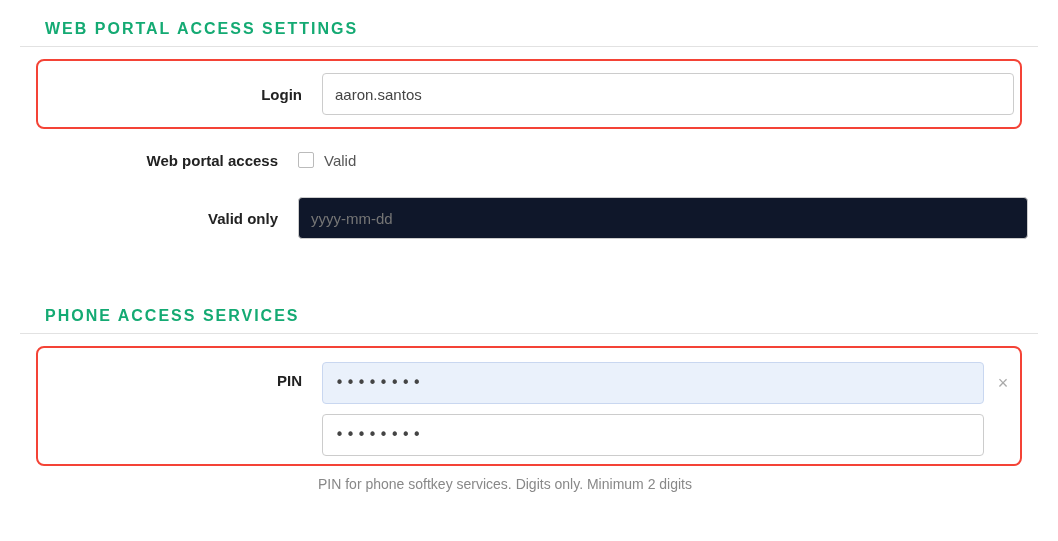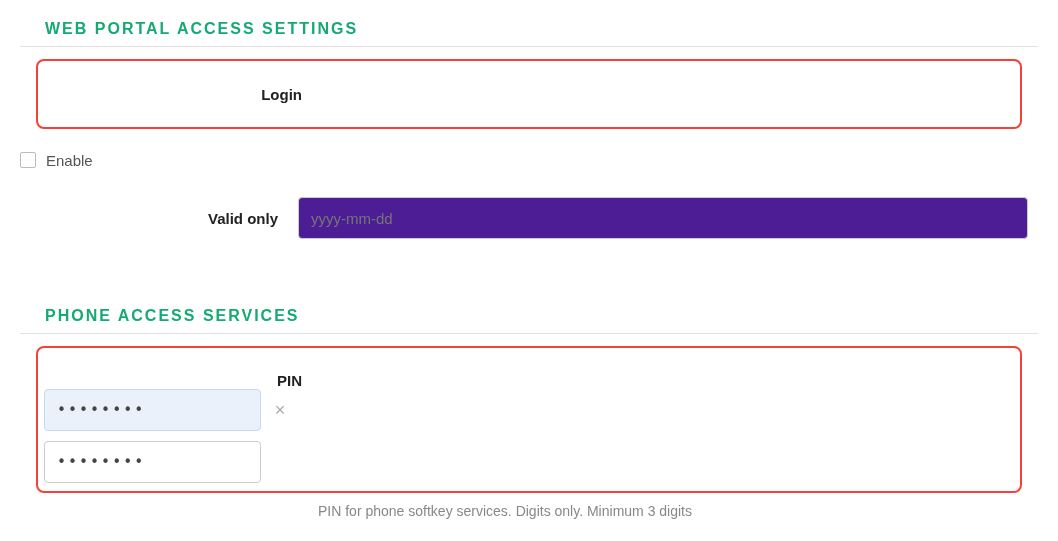--- a/index.html
+++ b/index.html
@@ -48,21 +48,21 @@
       width: 100%;
       height: 42px;
       padding: 8px 12px;
       font-size: 15px;
       border: 1px solid #ccc;
       border-radius: 4px;
       color: #444;
       background: #fff;
     }
     .field-col .text-input.disabled {
-      background: #4c1d95;
+      background: #0f172a;
       color: #888;
     }
     .field-col .text-input.pin-filled {
       background: #eaf1fb;
       border-color: #c9d7f0;
     }
     .checkbox-wrap {
       display: flex;
       align-items: center;
       gap: 10px;
@@ -124,54 +124,58 @@
     }
   </style>
 </head>
 <body>
 
 <div class="section-title">WEB PORTAL ACCESS SETTINGS</div>
 
 <div class="highlight-box">
   <div class="form-row">
     <div class="label-col">Login</div>
+    <div class="field-col">
+      <input type="text" class="text-input" value="aaron.santos" style="">
+    </div>
   </div>
 </div>
 
 <div class="form-row">
+  <div class="label-col">Web portal access</div>
   <div class="field-col">
     <div class="checkbox-wrap">
       <span class="checkbox"></span>
-      <span class="checkbox-label">Enable</span>
+      <span class="checkbox-label">Valid</span>
     </div>
   </div>
 </div>
 
 <div class="form-row">
   <div class="label-col">Valid only</div>
   <div class="field-col">
     <input type="text" class="text-input disabled" readonly="" placeholder="yyyy-mm-dd" style="">
   </div>
 </div>
 
 <div class="section-gap"></div>
 
 <div class="section-title">PHONE ACCESS SERVICES</div>
 
 <div class="highlight-box">
-  <div class="form-row" style="align-items:flex-start; padding-top:10px;flex-direction:column;">
+  <div class="form-row" style="align-items:flex-start; padding-top:10px;">
     <div class="label-col" style="padding-top:10px;">PIN</div>
     <div class="field-col">
       <div class="pin-group">
         <div class="pin-row">
           <input type="text" class="text-input pin-filled dots" value="••••••••" style="">
           <span class="clear-x">×</span>
         </div>
         <div class="pin-row">
           <input type="text" class="text-input dots" value="••••••••" style="">
           <span style="width:22px;"></span>
         </div>
       </div>
     </div>
   </div>
 </div>
 
-<div class="help-text">PIN for phone softkey services. Digits only. Minimum 3 digits</div>
+<div class="help-text">PIN for phone softkey services. Digits only. Minimum 2 digits</div>
 
 </body></html>

